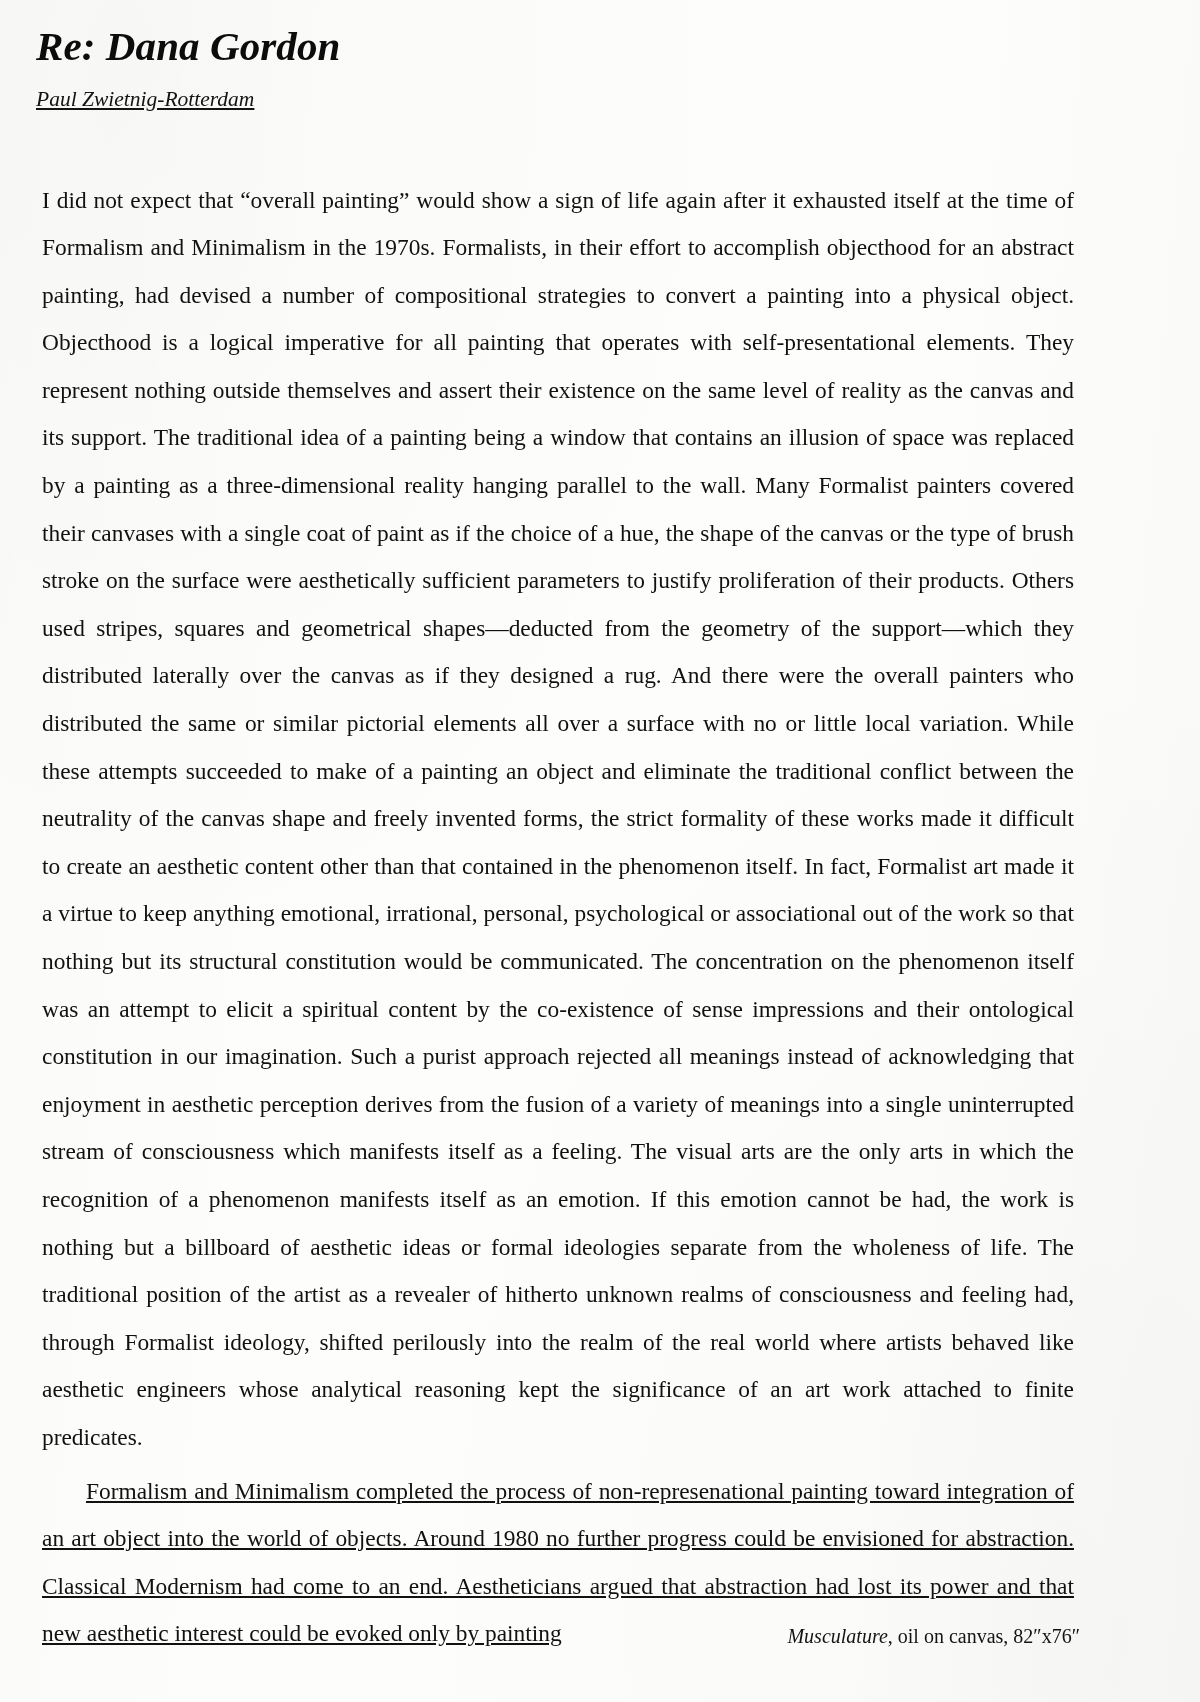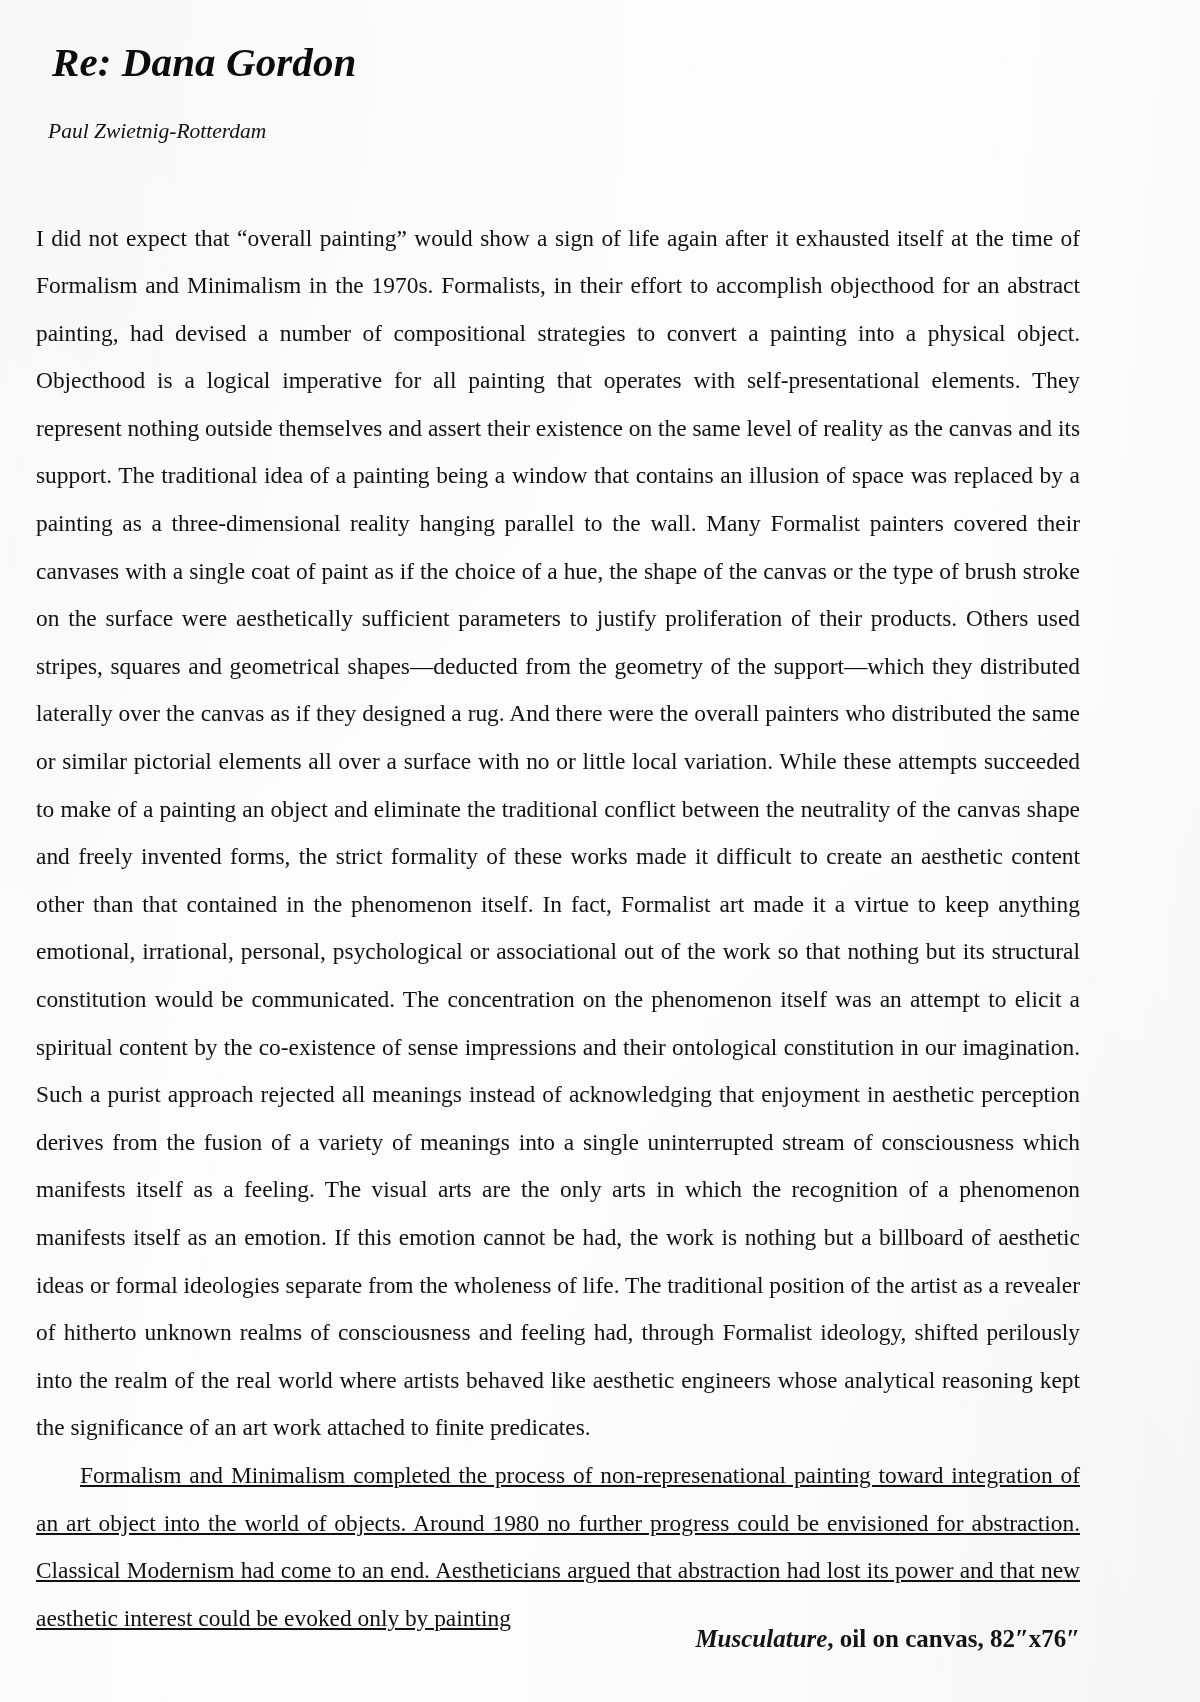--- a/index.html
+++ b/index.html
@@ -37,61 +37,61 @@
     top: 0;
     width: 1044px;
   }
 
   .doc-title {
     font-weight: bold;
     font-style: italic;
     font-size: 41px;
     line-height: 1.0;
     letter-spacing: 0.1px;
-    margin: 16px;
+    margin: 0;
     padding-top: 26px;
     color: #0c0c0c;
   }
   .doc-author {
     font-style: italic;
     font-weight: normal;
     font-size: 21.5px;
     line-height: 1.0;
-    margin: 12px;
+    margin: 0;
     padding-top: 22px;
     color: #131313;
+    text-decoration: underline;
   }
 
   .body-block {
     padding-top: 60px;
   }
   p.para {
-    margin: 0;
+    margin: 6px;
     font-size: 23.4px;
     line-height: 47.6px;
     text-align: justify;
     text-justify: inter-word;
     color: #111111;
     hyphens: none;
   }
   p.para.indent {
     text-indent: 44px;
     text-decoration: underline;
   }
 
   .caption-row {
     position: absolute;
     left: 36px;
     top: 1624px;
     width: 1044px;
     text-align: right;
-    font-size: 25px;
+    font-size: 20px;
     line-height: 1.2;
     color: #141414;
-    font-weight: bold;
   }
   .caption-row .work-title {
     font-style: italic;
   }
 </style>
 </head>
 <body>
 
 <div class="page">
   <div class="content">

